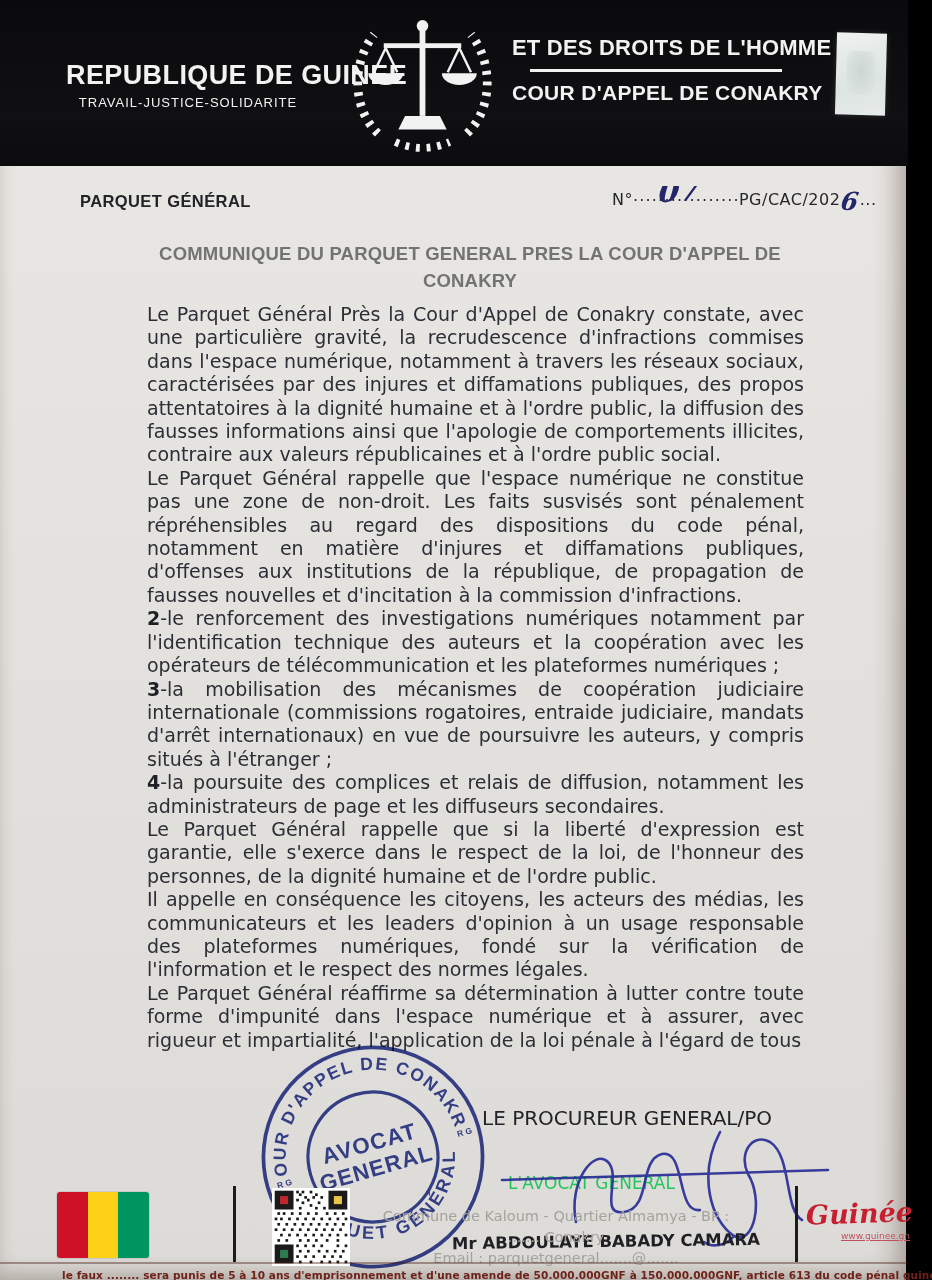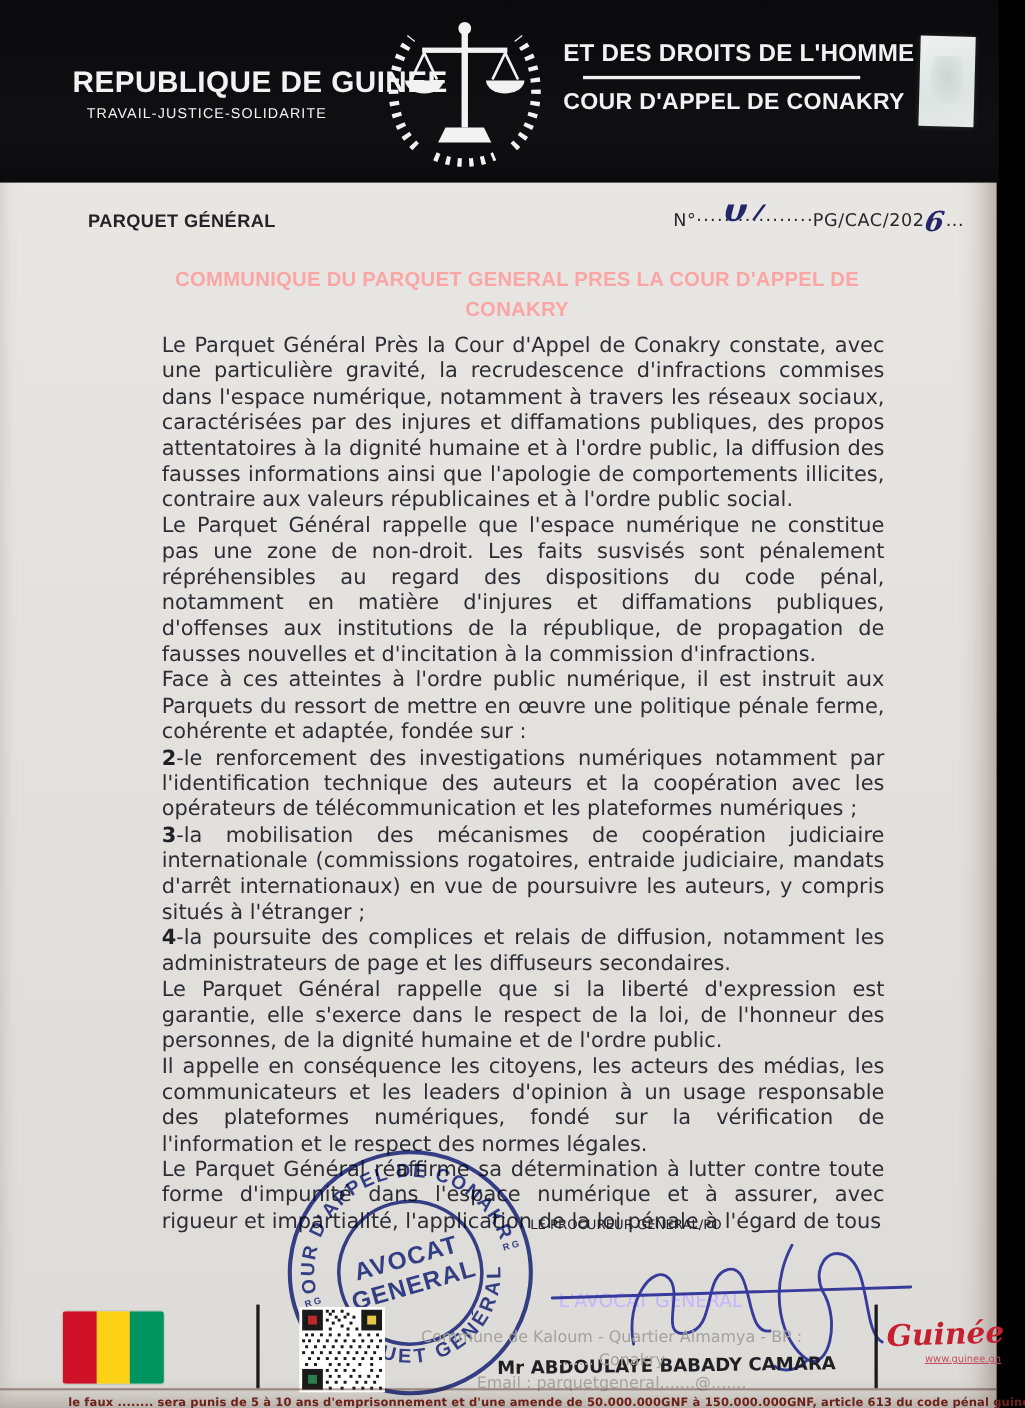--- a/index.html
+++ b/index.html
@@ -26,31 +26,31 @@
   
   .office{position:absolute;left:80px;top:192px;font-family:"Liberation Sans",sans-serif;font-size:16.5px;font-weight:600;letter-spacing:.4px;color:#222227;}
   .refline{position:absolute;left:612px;top:186px;font-size:16px;color:#26262c;white-space:nowrap;}
   .ref-print{letter-spacing:.5px;}
   .ref-dots-wrap{position:relative;display:inline-block;width:106px;overflow:hidden;vertical-align:baseline;}
   .ref-dots{letter-spacing:1.2px;}
   .hand{display:inline-block;font-family:"DejaVu Serif",serif;font-style:italic;font-weight:bold;color:#23276a;}
   .ref-number{position:absolute;left:26px;top:-13px;font-size:30px;transform:skewX(-8deg) rotate(-4deg);}
   .ref-year{font-size:25px;vertical-align:-5px;transform:skewX(-8deg);margin:0 1px;}
   
-  .doc-title{position:absolute;left:140px;top:240px;width:660px;text-align:center;font-family:"Liberation Sans",sans-serif;font-size:18.5px;font-weight:bold;line-height:27px;color:#fca5a5;letter-spacing:.2px;}
+  .doc-title{position:absolute;left:140px;top:240px;width:660px;text-align:center;font-family:"Liberation Sans",sans-serif;font-size:18.5px;font-weight:bold;line-height:27px;color:#737373;letter-spacing:.2px;}
   .body-text{position:absolute;left:147px;top:303px;width:657px;font-size:19px;line-height:23.4px;text-align:justify;color:#2d2d35;}
   .body-p{margin:0;}
   .body-p b{color:#1f1f26;}
   
   .stamp{position:absolute;left:256px;top:1040px;width:234px;height:234px;opacity:.92;mix-blend-mode:multiply;}
   
   .fait{position:absolute;left:470px;top:1080px;font-size:17px;color:#222228;white-space:nowrap;}
   .fait b{margin-right:4px;}
-  .procureur{position:absolute;left:482px;top:1106px;font-size:12px;color:#222228;white-space:nowrap;}
-  .avocat-title{position:absolute;left:508px;top:1173px;font-size:17px;color:#c4b5fd;white-space:nowrap;}
+  .procureur{position:absolute;left:482px;top:1106px;font-size:20px;color:#222228;white-space:nowrap;}
+  .avocat-title{position:absolute;left:508px;top:1173px;font-size:17px;color:#22c55e;white-space:nowrap;}
   .signature{position:absolute;left:498px;top:1118px;width:340px;height:140px;}
   .signer{position:absolute;left:452px;top:1232px;font-size:16.5px;font-weight:600;color:#1f1f24;transform:rotate(-.8deg);white-space:nowrap;}
   
   .flag{position:absolute;left:57px;top:1192px;width:92px;height:66px;display:flex;border-radius:3px;overflow:hidden;box-shadow:0 0 0 1px rgba(0,0,0,.08);}
   .flag div{flex:1;}
   .fdiv{position:absolute;top:1186px;width:3px;height:76px;background:#1c1c1c;}
   .fdiv.d1{left:233px;} .fdiv.d2{left:795px;}
   .qr{position:absolute;left:272px;top:1188px;width:78px;height:78px;}
   .address{position:absolute;left:378px;top:1206px;width:356px;text-align:center;font-size:14.5px;line-height:21px;color:#a5a29c;}
   .portal{position:absolute;left:806px;top:1198px;width:104px;text-align:center;}
@@ -103,21 +103,20 @@
   <div class="office">PARQUET GÉNÉRAL</div>
   <div class="refline">
     <span class="ref-print">N°</span><span class="ref-dots-wrap"><span class="ref-dots">........................</span><span class="hand ref-number">07</span></span><span class="ref-print">PG/CAC/202</span><span class="hand ref-year">6</span><span class="ref-print">...</span>
   </div>
 
   <div class="doc-title">COMMUNIQUE DU PARQUET GENERAL PRES LA COUR D'APPEL DE CONAKRY</div>
 
   <div class="body-text">
       <p class="body-p">Le Parquet Général Près la Cour d'Appel de Conakry constate, avec une particulière gravité, la recrudescence d'infractions commises dans l'espace numérique, notamment à travers les réseaux sociaux, caractérisées par des injures et diffamations publiques, des propos attentatoires à la dignité humaine et à l'ordre public, la diffusion des fausses informations ainsi que l'apologie de comportements illicites, contraire aux valeurs républicaines et à l'ordre public social.</p>
       <p class="body-p">Le Parquet Général rappelle que l'espace numérique ne constitue pas une zone de non-droit. Les faits susvisés sont pénalement répréhensibles au regard des dispositions du code pénal, notamment en matière d'injures et diffamations publiques, d'offenses aux institutions de la république, de propagation de fausses nouvelles et d'incitation à la commission d'infractions.</p>
-      <p class="body-p">Face à ces atteintes à l'ordre public numérique, il est instruit aux Parquets du ressort de mettre en œuvre une politique pénale ferme, cohérente et adaptée, fondée sur :</p>
       <p class="body-p"><b>2</b>-le renforcement des investigations numériques notamment par l'identification technique des auteurs et la coopération avec les opérateurs de télécommunication et les plateformes numériques ;</p>
       <p class="body-p"><b>3</b>-la mobilisation des mécanismes de coopération judiciaire internationale (commissions rogatoires, entraide judiciaire, mandats d'arrêt internationaux) en vue de poursuivre les auteurs, y compris situés à l'étranger ;</p>
       <p class="body-p"><b>4</b>-la poursuite des complices et relais de diffusion, notamment les administrateurs de page et les diffuseurs secondaires.</p>
       <p class="body-p">Le Parquet Général rappelle que si la liberté d'expression est garantie, elle s'exerce dans le respect de la loi, de l'honneur des personnes, de la dignité humaine et de l'ordre public.</p>
       <p class="body-p">Il appelle en conséquence les citoyens, les acteurs des médias, les communicateurs et les leaders d'opinion à un usage responsable des plateformes numériques, fondé sur la vérification de l'information et le respect des normes légales.</p>
       <p class="body-p">Le Parquet Général réaffirme sa détermination à lutter contre toute forme d'impunité dans l'espace numérique et à assurer, avec rigueur et impartialité, l'application de la loi pénale à l'égard de tous</p>
     </div>
 
   <svg class="stamp" viewBox="0 0 220 220">
     <defs>

